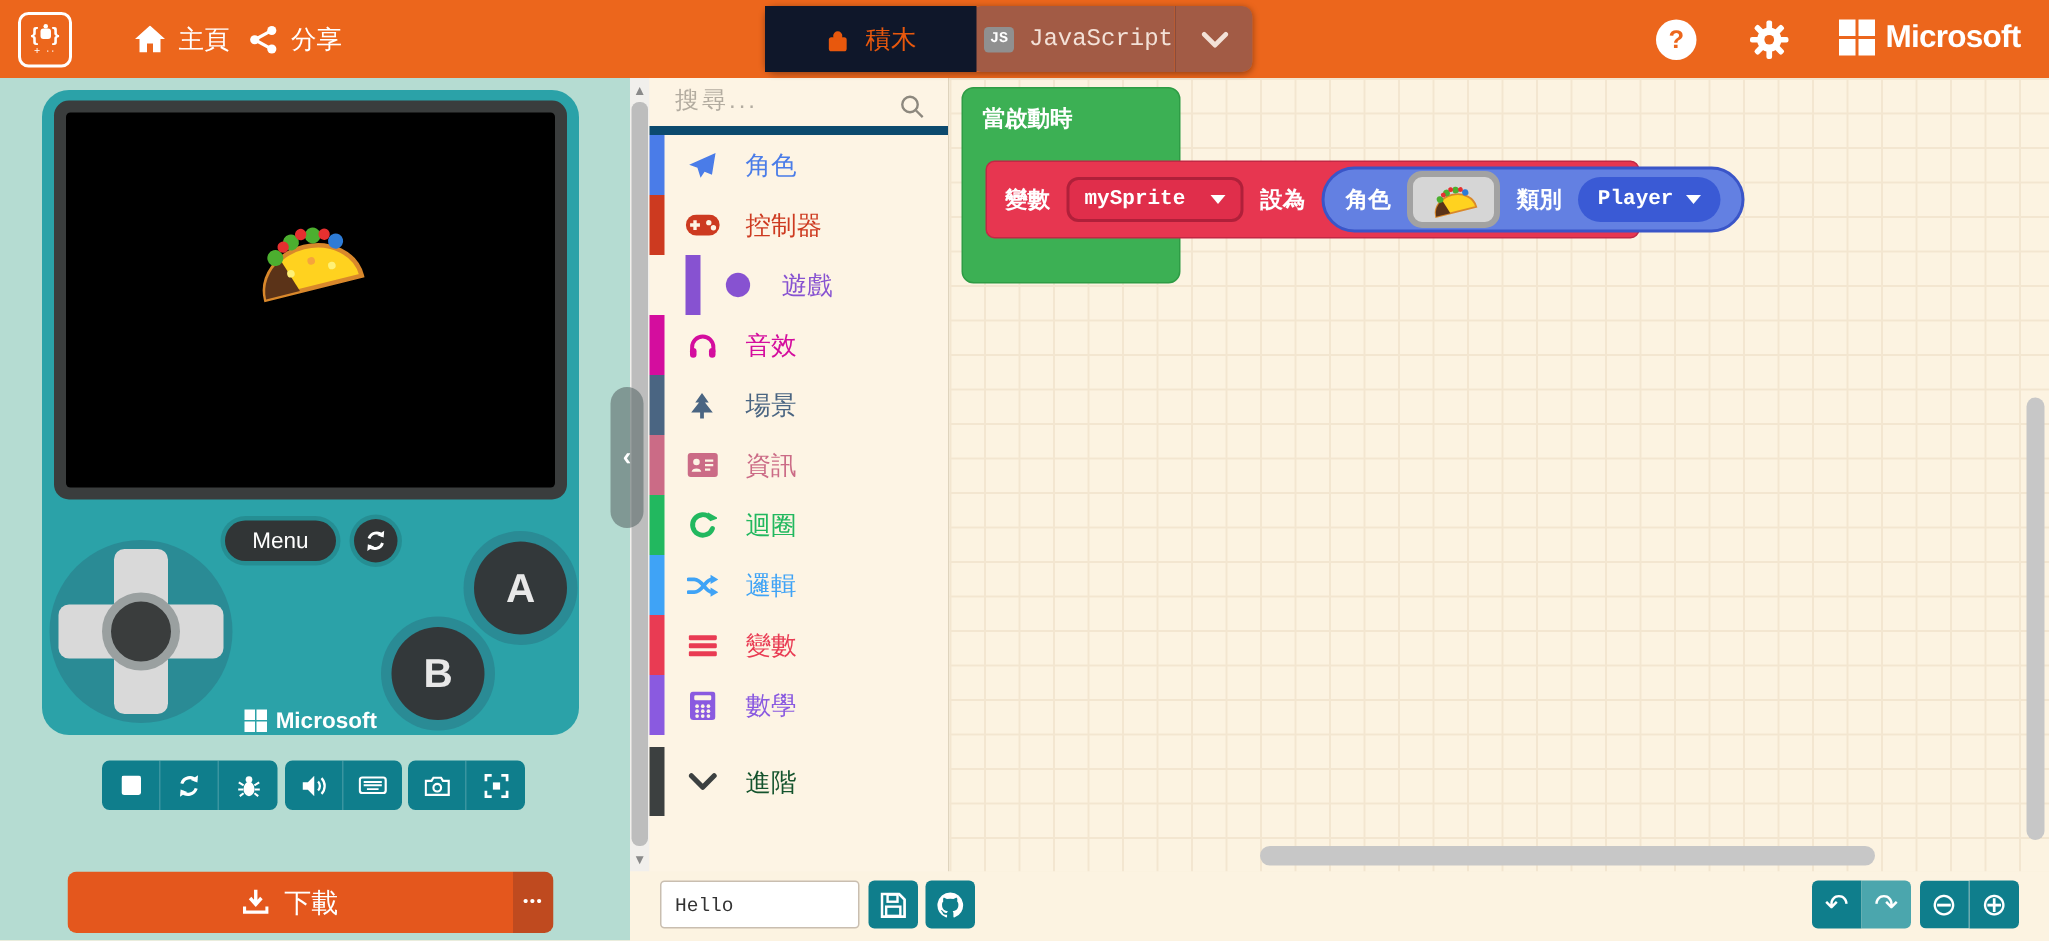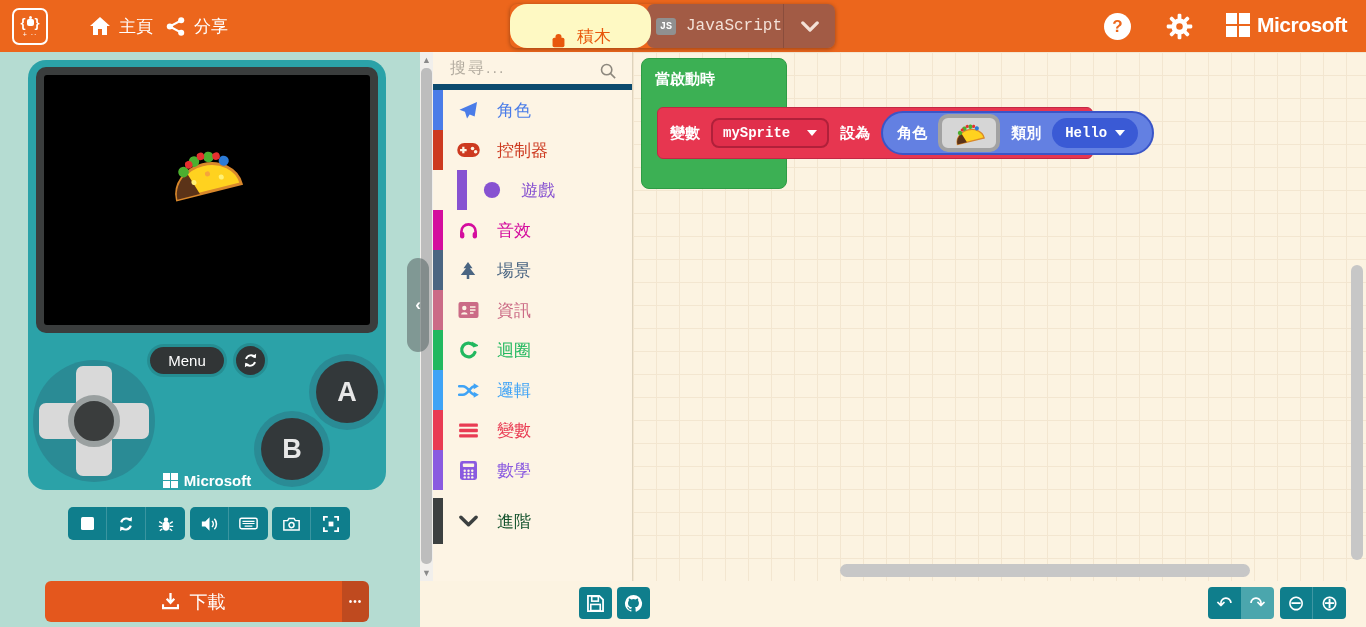--- a/index.html
+++ b/index.html
@@ -16,21 +16,21 @@
   #logo .l1 { font-size:13px; font-weight:bold; display:flex; align-items:center; gap:1px; }
   #logo .l1 .pz { width:7px; height:7px; background:#fff; border-radius:2px; position:relative; }
   #logo .l1 .pz:before { content:""; position:absolute; left:2px; top:-3px; width:3px; height:3px; background:#fff; border-radius:50%; }
   #logo .l2 { font-size:7px; letter-spacing:1px; margin-top:2px; }
   #home-btn { left:76px; top:0; }
   #share-btn { left:152px; top:0; }
 
   #tabstrip { left:510px; top:4px; height:44px; display:flex; border-radius:7px;
               box-shadow:0 1px 4px rgba(0,0,0,.35); }
   .tab { display:flex; align-items:center; justify-content:center; gap:10px; cursor:pointer; }
-  #tab-blocks { width:141px; background:#fef9c3; border-radius:17px; color:#e8580d; font-size:17px; z-index:2;align-items:flex-end; }
+  #tab-blocks { width:141px; background:#0f172a; border-radius:0; color:#e8580d; font-size:17px; z-index:2; }
   #tab-js { width:136px; background:#a25b45; color:#f3e1d7; font-size:16px; font-family:"Liberation Mono", monospace; border-radius:7px 0 0 7px; margin-left:-4px; padding-left:8px; }
   #tab-caret { width:52px; background:#a25b45; border-left:1px solid #8a4d3c; border-radius:0 7px 7px 0; display:flex; align-items:center; justify-content:center; cursor:pointer; }
   .jsbadge { background:#909090; color:#fff; font-size:10px; font-weight:bold; padding:3px 4px; border-radius:3px; font-family:"Liberation Mono", monospace; }
 
   #help-btn { left:1104px; top:13px; width:27px; height:27px; background:#fff; color:#ec661c; border-radius:50%;
               display:flex; align-items:center; justify-content:center; font-weight:bold; font-size:17px; cursor:pointer; }
   #gear-btn { left:1166px; top:13px; width:27px; height:27px; cursor:pointer; }
   #ms-brand { left:1226px; top:13px; display:flex; align-items:center; gap:7px; cursor:pointer; }
   .msgrid { display:grid; grid-template-columns:11px 11px; grid-template-rows:11px 11px; gap:2px; }
   .msgrid div { background:#fff; }
@@ -529,30 +529,31 @@
                 <circle cx="25.5" cy="10.5" r="2" fill="#2d7bd6"></circle>
               <circle cx="11.7" cy="8.7" r="1.5" fill="#e53030"></circle>
                 <circle cx="17" cy="6.6" r="1.5" fill="#e53030"></circle>
                 <circle cx="23" cy="8" r="1.5" fill="#e53030"></circle>
             </g>
           </svg>
         </span>
       </span>
       <span class="blk-label">類別</span>
       <span id="player-dd">
-        <span>Hello</span>
+        <span>Player</span>
         <span class="caret-down"></span>
       </span>
     </span>
   </div>
   <div id="h-scroll-thumb" class="abs"></div>
   <div id="v-scroll-thumb" class="abs"></div>
 </div>
 
 <div id="footer" class="abs">
+  <input id="project-input" value="Hello" style="">
   <div id="save-btn" class="teal-btn">
     <span>
       <svg width="17" height="17" viewBox="0 0 18 18">
           <path d="M1 1 h12 l4 4 v12 H1 z" fill="none" stroke="#fff" stroke-width="1.9"></path>
           <rect x="5" y="1.5" width="7" height="5" fill="none" stroke="#fff" stroke-width="1.7"></rect>
           <rect x="4" y="10" width="10" height="6.5" fill="none" stroke="#fff" stroke-width="1.7"></rect>
         </svg>
     </span>
   </div>
   <div id="github-btn" class="teal-btn">

